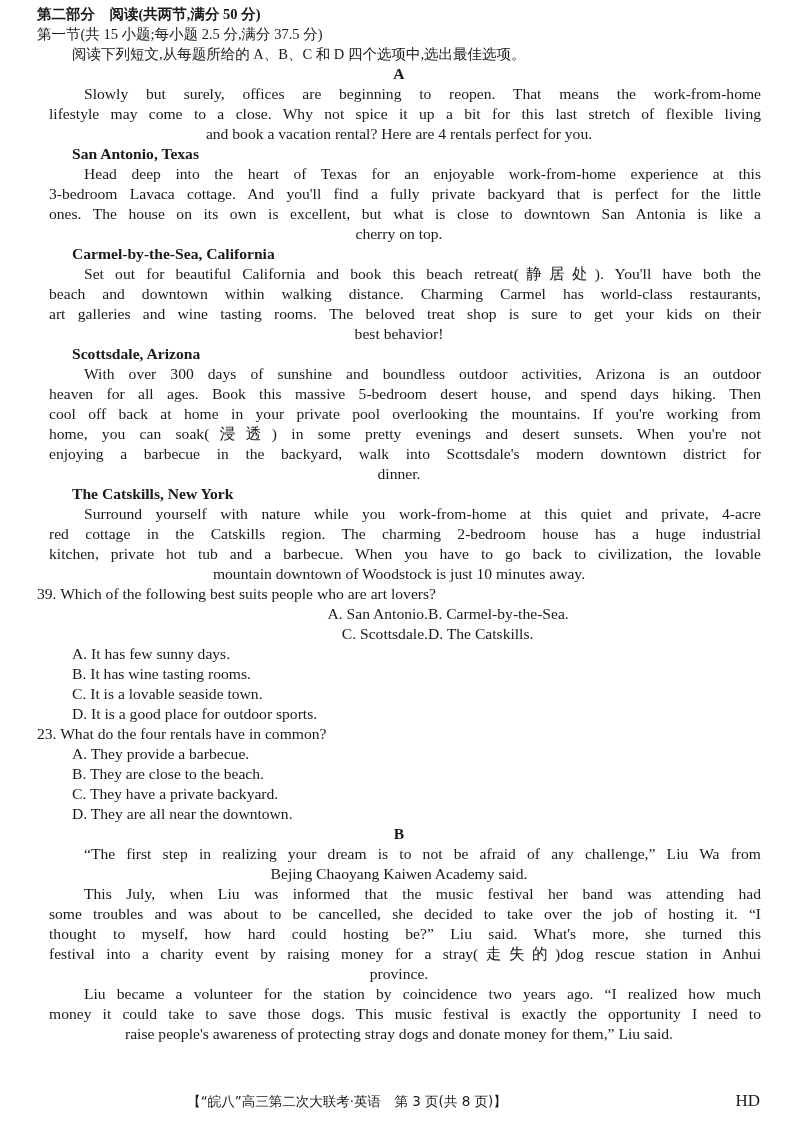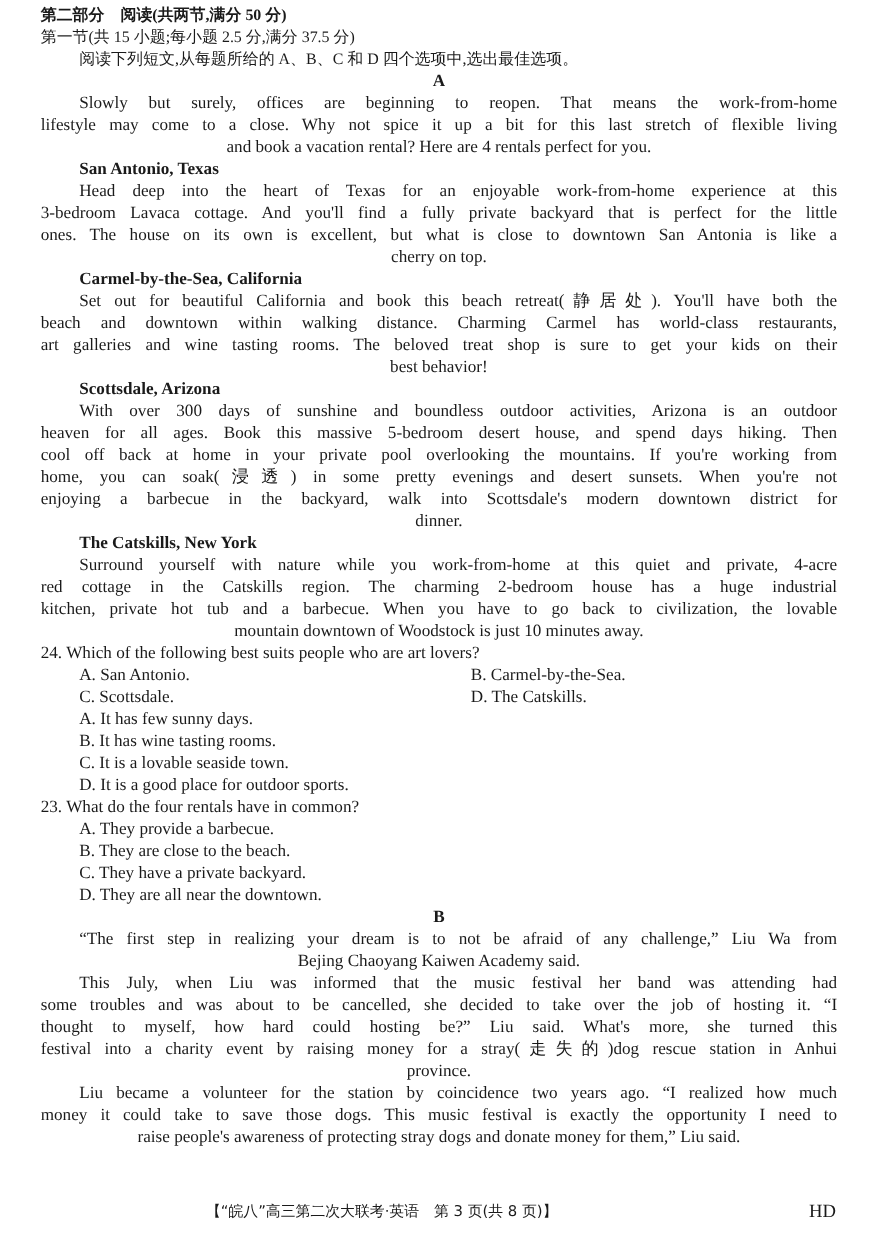--- a/index.html
+++ b/index.html
@@ -7,27 +7,27 @@
     width: 794px; height: 1122px; position: relative; overflow: hidden;
     font-family: "Liberation Serif", "DejaVu Serif", serif;
     color: #1a1a1a;
   }
   .page { position: absolute; left: 37px; top: 4px; width: 724px; }
   .line { font-size: 15.6px; line-height: 20px; white-space: nowrap; }
   .cn { font-family: Liberation Serif, serif; font-size: 14.5px; }
   .cn-bold { font-weight: bold; }
   .indent { padding-left: 35px; }
   .center { text-align: center; font-weight: bold; }
-  .just { text-align: justify; text-align-last: justify; white-space: normal; }
+  .just { text-align: justify; text-align-last: justify; white-space: normal; margin-left: 12px; }
   .just-last { text-align: center; white-space: normal; }
   .heading { font-weight: bold; padding-left: 35px; }
   .q { }
   .opt { padding-left: 35px; }
   .opt-row { display: flex; }
-  .opt-row .o { width: 356px; }
+  .opt-row .o { width: 356px; text-align: right; }
   .footer {
     position: absolute; top: 1091px; left: 0; width: 794px;
     font-family: "DejaVu Sans", sans-serif; font-size: 13.5px; line-height: 20px;
   }
   .footer .center-txt { position: absolute; left: 0; width: 694px; text-align: center; }
   .footer .code { position: absolute; right: 34px; font-family: "Liberation Serif", serif; font-size: 17px; }
 </style>
 </head>
 <body>
 
@@ -74,21 +74,21 @@
   <div>
     <div class="line heading">The Catskills, New York</div>
     <div class="line just indent">Surround yourself with nature while you work-from-home at this quiet and private, 4-acre</div>
     <div class="line just">red cottage in the Catskills region. The charming 2-bedroom house has a huge industrial</div>
     <div class="line just">kitchen, private hot tub and a barbecue. When you have to go back to civilization, the lovable</div>
     <div class="line just-last">mountain downtown of Woodstock is just 10 minutes away.</div>
   </div>
 
   <div>
     <div class="line q">
-      <span>24.</span>
+      <span>39.</span>
       <span>Which of the following best suits people who are art lovers?</span>
     </div>
     <div class="line opt opt-row">
       <span class="o">A. San Antonio.</span>
       <span>B. Carmel-by-the-Sea.</span>
     </div>
     <div class="line opt opt-row">
       <span class="o">C. Scottsdale.</span>
       <span>D. The Catskills.</span>
     </div>

